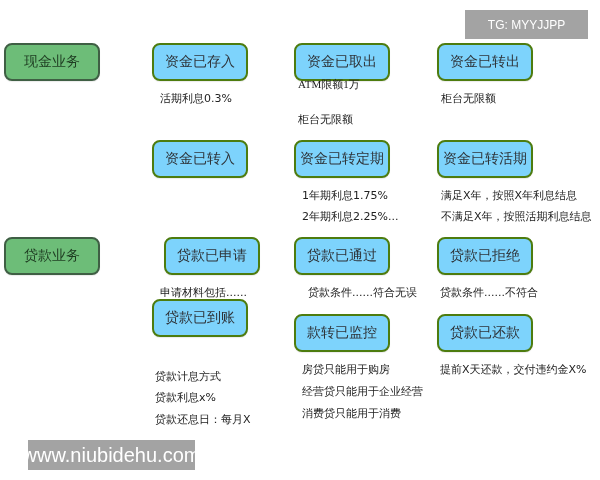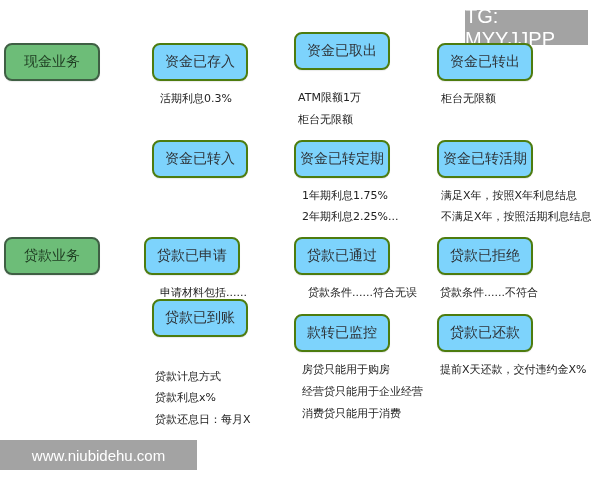--- a/index.html
+++ b/index.html
@@ -28,48 +28,48 @@
     .wm {
       position: absolute;
       background: #a3a3a3; color: #ffffff;
       font-family: "Liberation Sans", sans-serif;
       display: flex; align-items: center; justify-content: center;
     }
   </style>
 </head>
 <body>
 
-<div class="wm" style="left:465px; top:10px; width:123px; height:35px; font-size:20px;">TG: MYYJJPP</div>
+<div class="wm" style="left:465px; top:10px; width:123px; height:29px; font-size:12px;">TG: MYYJJPP</div>
 
 <div class="box cat" style="left:4px; top:43px;">现金业务</div>
 
 <div class="box state" style="left:152px; top:43px;">资金已存入</div>
 <div class="note" style="left:160px; top:93px;">活期利息0.3%</div>
 
-<div class="box state" style="left:294px; top:32px;">资金已取出</div>
-<div class="note" style="left:298px; top:92px;">ATM限额1万</div>
+<div class="box state" style="left:294px; top:43px;">资金已取出</div>
+<div class="note" style="left:298px; top:78px;font-family:Liberation Serif, serif;">ATM限额1万</div>
 <div class="note" style="left:298px; top:114px;">柜台无限额</div>
 
 <div class="box state" style="left:437px; top:43px;">资金已转出</div>
 <div class="note" style="left:441px; top:93px;">柜台无限额</div>
 <div class="note" style="left:441px; top:114px;margin-top:40px;">手机银行限额20万</div>
 
 <div class="box state" style="left:152px; top:140px;">资金已转入</div>
 
 <div class="box state" style="left:294px; top:140px;">资金已转定期</div>
 <div class="note" style="left:302px; top:190px;">1年期利息1.75%</div>
 <div class="note" style="left:302px; top:211px;">2年期利息2.25%...</div>
 
 <div class="box state" style="left:437px; top:140px;">资金已转活期</div>
 <div class="note" style="left:441px; top:190px;">满足X年，按照X年利息结息</div>
 <div class="note" style="left:441px; top:211px;">不满足X年，按照活期利息结息</div>
 
 <div class="box cat" style="left:4px; top:237px;">贷款业务</div>
 
-<div class="box state" style="left:144px; top:237px;">贷款已申请</div>
+<div class="box state" style="left:164px; top:237px;">贷款已申请</div>
 <div class="note" style="left:160px; top:287px;">申请材料包括......</div>
 
 <div class="box state" style="left:294px; top:237px;">贷款已通过</div>
 <div class="note" style="left:297px; top:287px;margin-left:11px;">贷款条件......符合无误</div>
 
 <div class="box state" style="left:437px; top:237px;">贷款已拒绝</div>
 <div class="note" style="left:440px; top:287px;">贷款条件......不符合</div>
 
 <div class="box state" style="left:152px; top:299px;">贷款已到账</div>
 <div class="note" style="left:155px; top:371px;">贷款计息方式</div>
@@ -77,13 +77,13 @@
 <div class="note" style="left:155px; top:414px;">贷款还息日：每月X</div>
 
 <div class="box state" style="left:294px; top:314px;">款转已监控</div>
 <div class="note" style="left:302px; top:364px;">房贷只能用于购房</div>
 <div class="note" style="left:302px; top:386px;">经营贷只能用于企业经营</div>
 <div class="note" style="left:302px; top:408px;">消费贷只能用于消费</div>
 
 <div class="box state" style="left:437px; top:314px;">贷款已还款</div>
 <div class="note" style="left:440px; top:364px;">提前X天还款，交付违约金X%</div>
 
-<div class="wm" style="left:0; top:440px; width:197px; height:30px; font-size:15px;">www.niubidehu.com</div>
+<div class="wm" style="left:28px; top:440px; width:167px; height:30px; font-size:20px;">www.niubidehu.com</div>
 
 </body></html>

